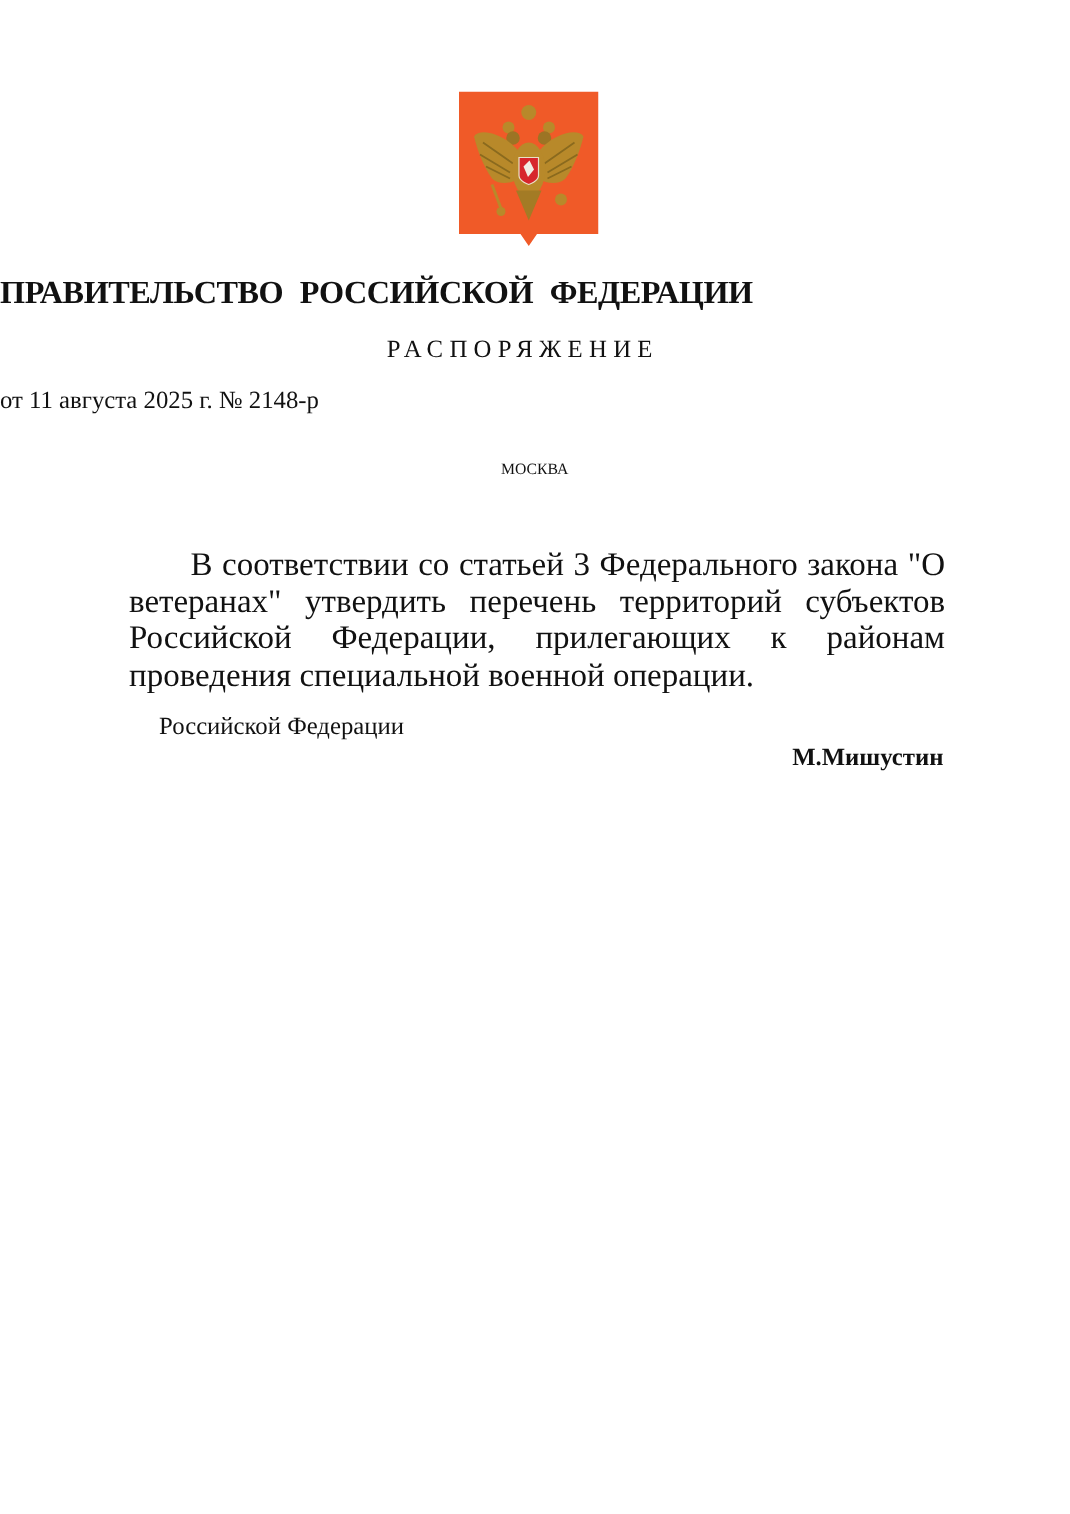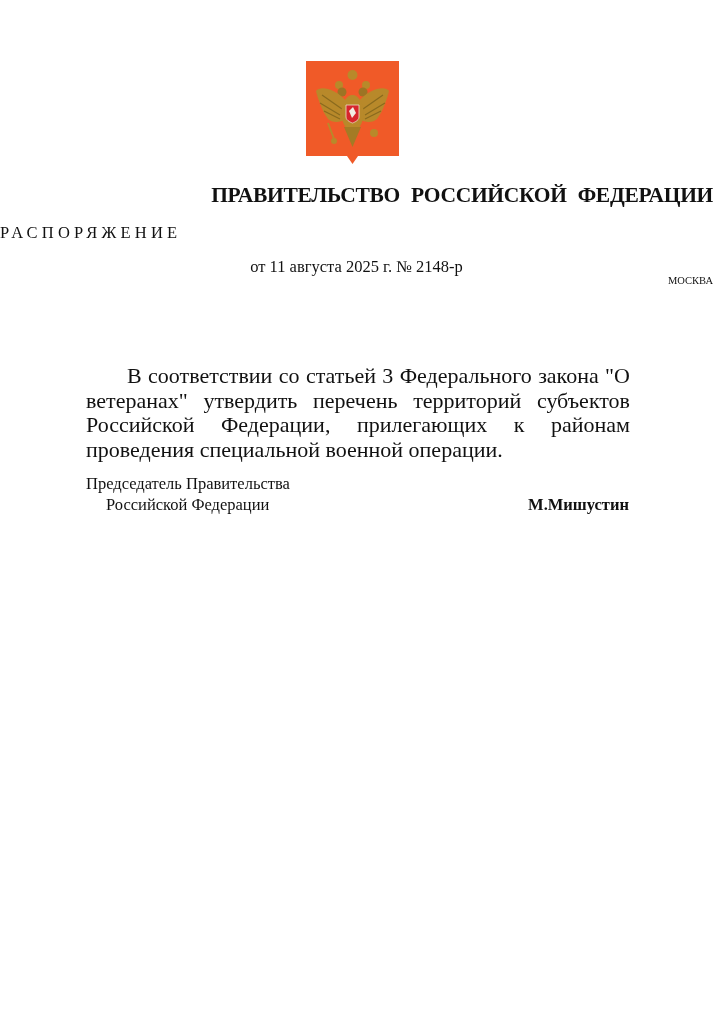--- a/index.html
+++ b/index.html
@@ -1,21 +1,21 @@
 <!DOCTYPE html>
 <html><head>
 <meta charset="utf-8">
 <style>
   html, body { margin: 0; padding: 0; background: #ffffff; }
   body { width: 713px; height: 1009px; position: relative; overflow: hidden; font-family: "Liberation Serif", "DejaVu Serif", serif; color: #111; }
   .emblem { position: absolute; left: 306px; top: 61px; width: 93px; height: 103px; }
-  .title { position: absolute; left: 0; width: 713px; top: 183px; text-align: right; font-weight: bold; font-size: 21.5px; letter-spacing: -0.3px; word-spacing: 6px; }
-  .doc-type { position: absolute; left: 0; width: 649px; top: 223px; font-size: 16.5px; letter-spacing: 4.2px; }
-  .doc-date { position: absolute; left: 0; width: 713px; top: 257px; text-align: center; font-size: 16.5px; }
-  .city { position: absolute; left: 0; width: 713px; top: 275px; text-align: right; font-size: 10.5px; }
+  .title { position: absolute; left: 0; width: 713px; top: 183px; text-align: left; font-weight: bold; font-size: 21.5px; letter-spacing: -0.3px; word-spacing: 6px; }
+  .doc-type { position: absolute; left: 0; width: 649px; top: 223px; text-align: center; font-size: 16.5px; letter-spacing: 4.2px; padding-left: 24px; }
+  .doc-date { position: absolute; left: 0; width: 713px; top: 257px; font-size: 16.5px; }
+  .city { position: absolute; left: 0; width: 713px; top: 308px; text-align: center; font-size: 10.5px; }
   .body-text { position: absolute; left: 86px; width: 544px; top: 364px; font-size: 22px; line-height: 24.5px; text-align: justify; text-align-last: left; }
   .body-text .indent { display: inline-block; width: 41px; }
   .sig-left { position: absolute; left: 86px; top: 473px; font-size: 16.5px; line-height: 21px; }
   .sig-left .l2 { padding-left: 20px; }
   .sig-right { position: absolute; right: 84px; top: 494px; font-size: 16.5px; line-height: 21px; font-weight: bold; }
 </style>
 </head>
 <body>
 
 <div>
@@ -48,18 +48,17 @@
   </svg>
 
   <div class="title">ПРАВИТЕЛЬСТВО  РОССИЙСКОЙ  ФЕДЕРАЦИИ</div>
   <div class="doc-type">РАСПОРЯЖЕНИЕ</div>
   <div class="doc-date">от 11 августа 2025 г. № 2148-р</div>
   <div class="city">МОСКВА</div>
 
   <div class="body-text"><span class="indent"></span><span>В соответствии со статьей 3 Федерального закона "О ветеранах" утвердить перечень территорий субъектов Российской Федерации, прилегающих к районам проведения специальной военной операции.</span></div>
 
   <div class="sig-left">
-    <div>Председатель Правительства</div>
     <div class="l2">Российской Федерации</div>
   </div>
   <div class="sig-right">М.Мишустин</div>
 
 </div>
 
 </body></html>

